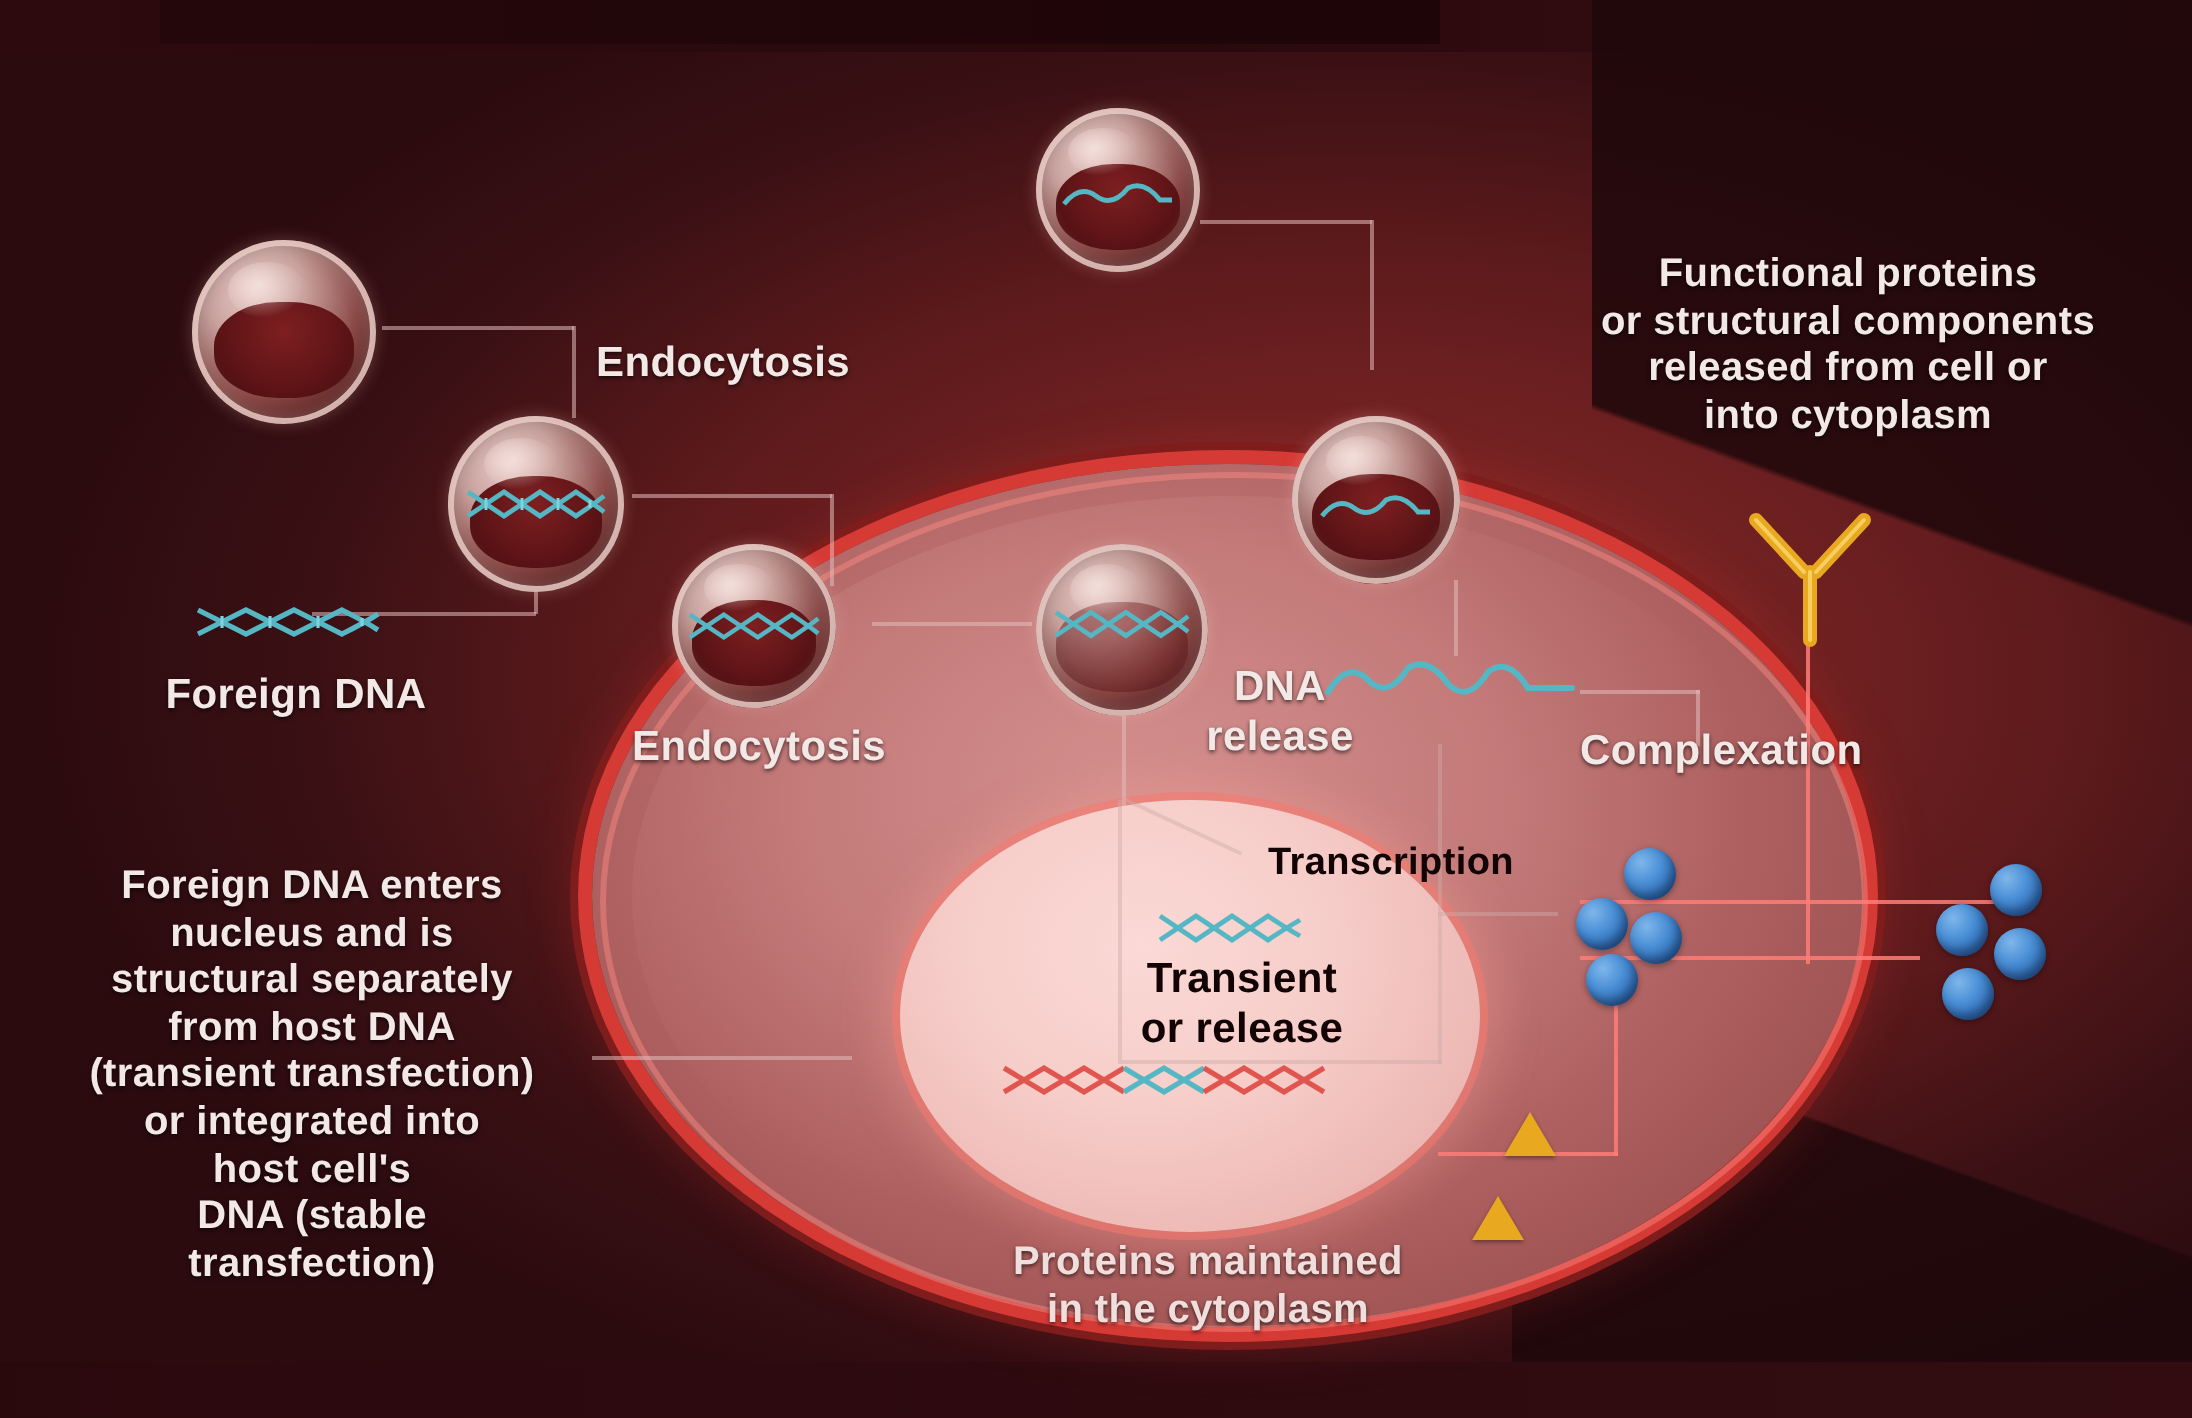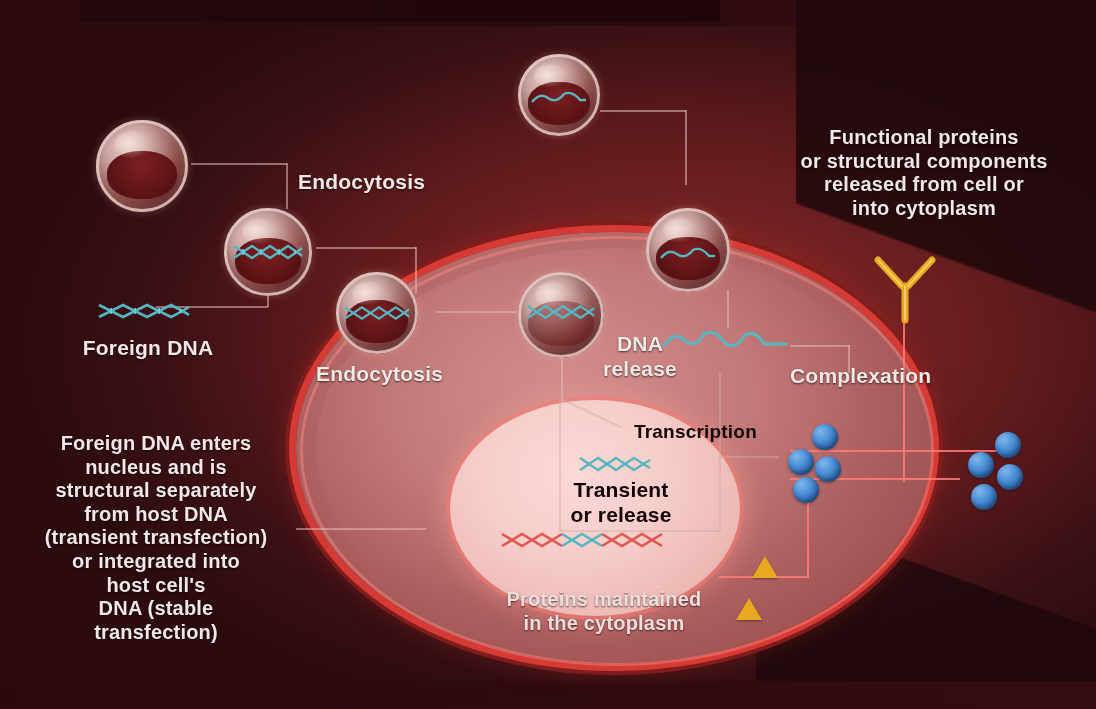--- a/index.html
+++ b/index.html
@@ -78,21 +78,21 @@
   .ln.pink{background:rgba(255,125,120,.85);}
   .ln.pink.h{height:2px;}
   .ln.pink.v{width:2px;}
   .ln.grey{background:rgba(205,170,168,.45);}
 
   
   .lbl{position:absolute;color:#f2e8e6;font-weight:bold;line-height:1.18;letter-spacing:.2px;
        text-shadow:0 1px 2px rgba(0,0,0,.65);}
   .lbl.c{text-align:center;}
   .lbl.dark{color:#120405;text-shadow:none;}
-  .lbl.soft{color:#efdedc;}
+  .lbl.soft{color:#efdedc;margin-top:32px;}
 
   
   .bead{position:absolute;width:26px;height:26px;border-radius:50%;
     background:radial-gradient(circle at 33% 28%, #7fb6ea 0%, #4a8fd6 40%, #2f6cb8 75%, #23539a 100%);
     box-shadow:inset -2px -3px 5px rgba(0,0,0,.35), 0 1px 3px rgba(0,0,0,.35);}
   .tri{position:absolute;width:0;height:0;}
 </style>
 </head>
 <body>
 

